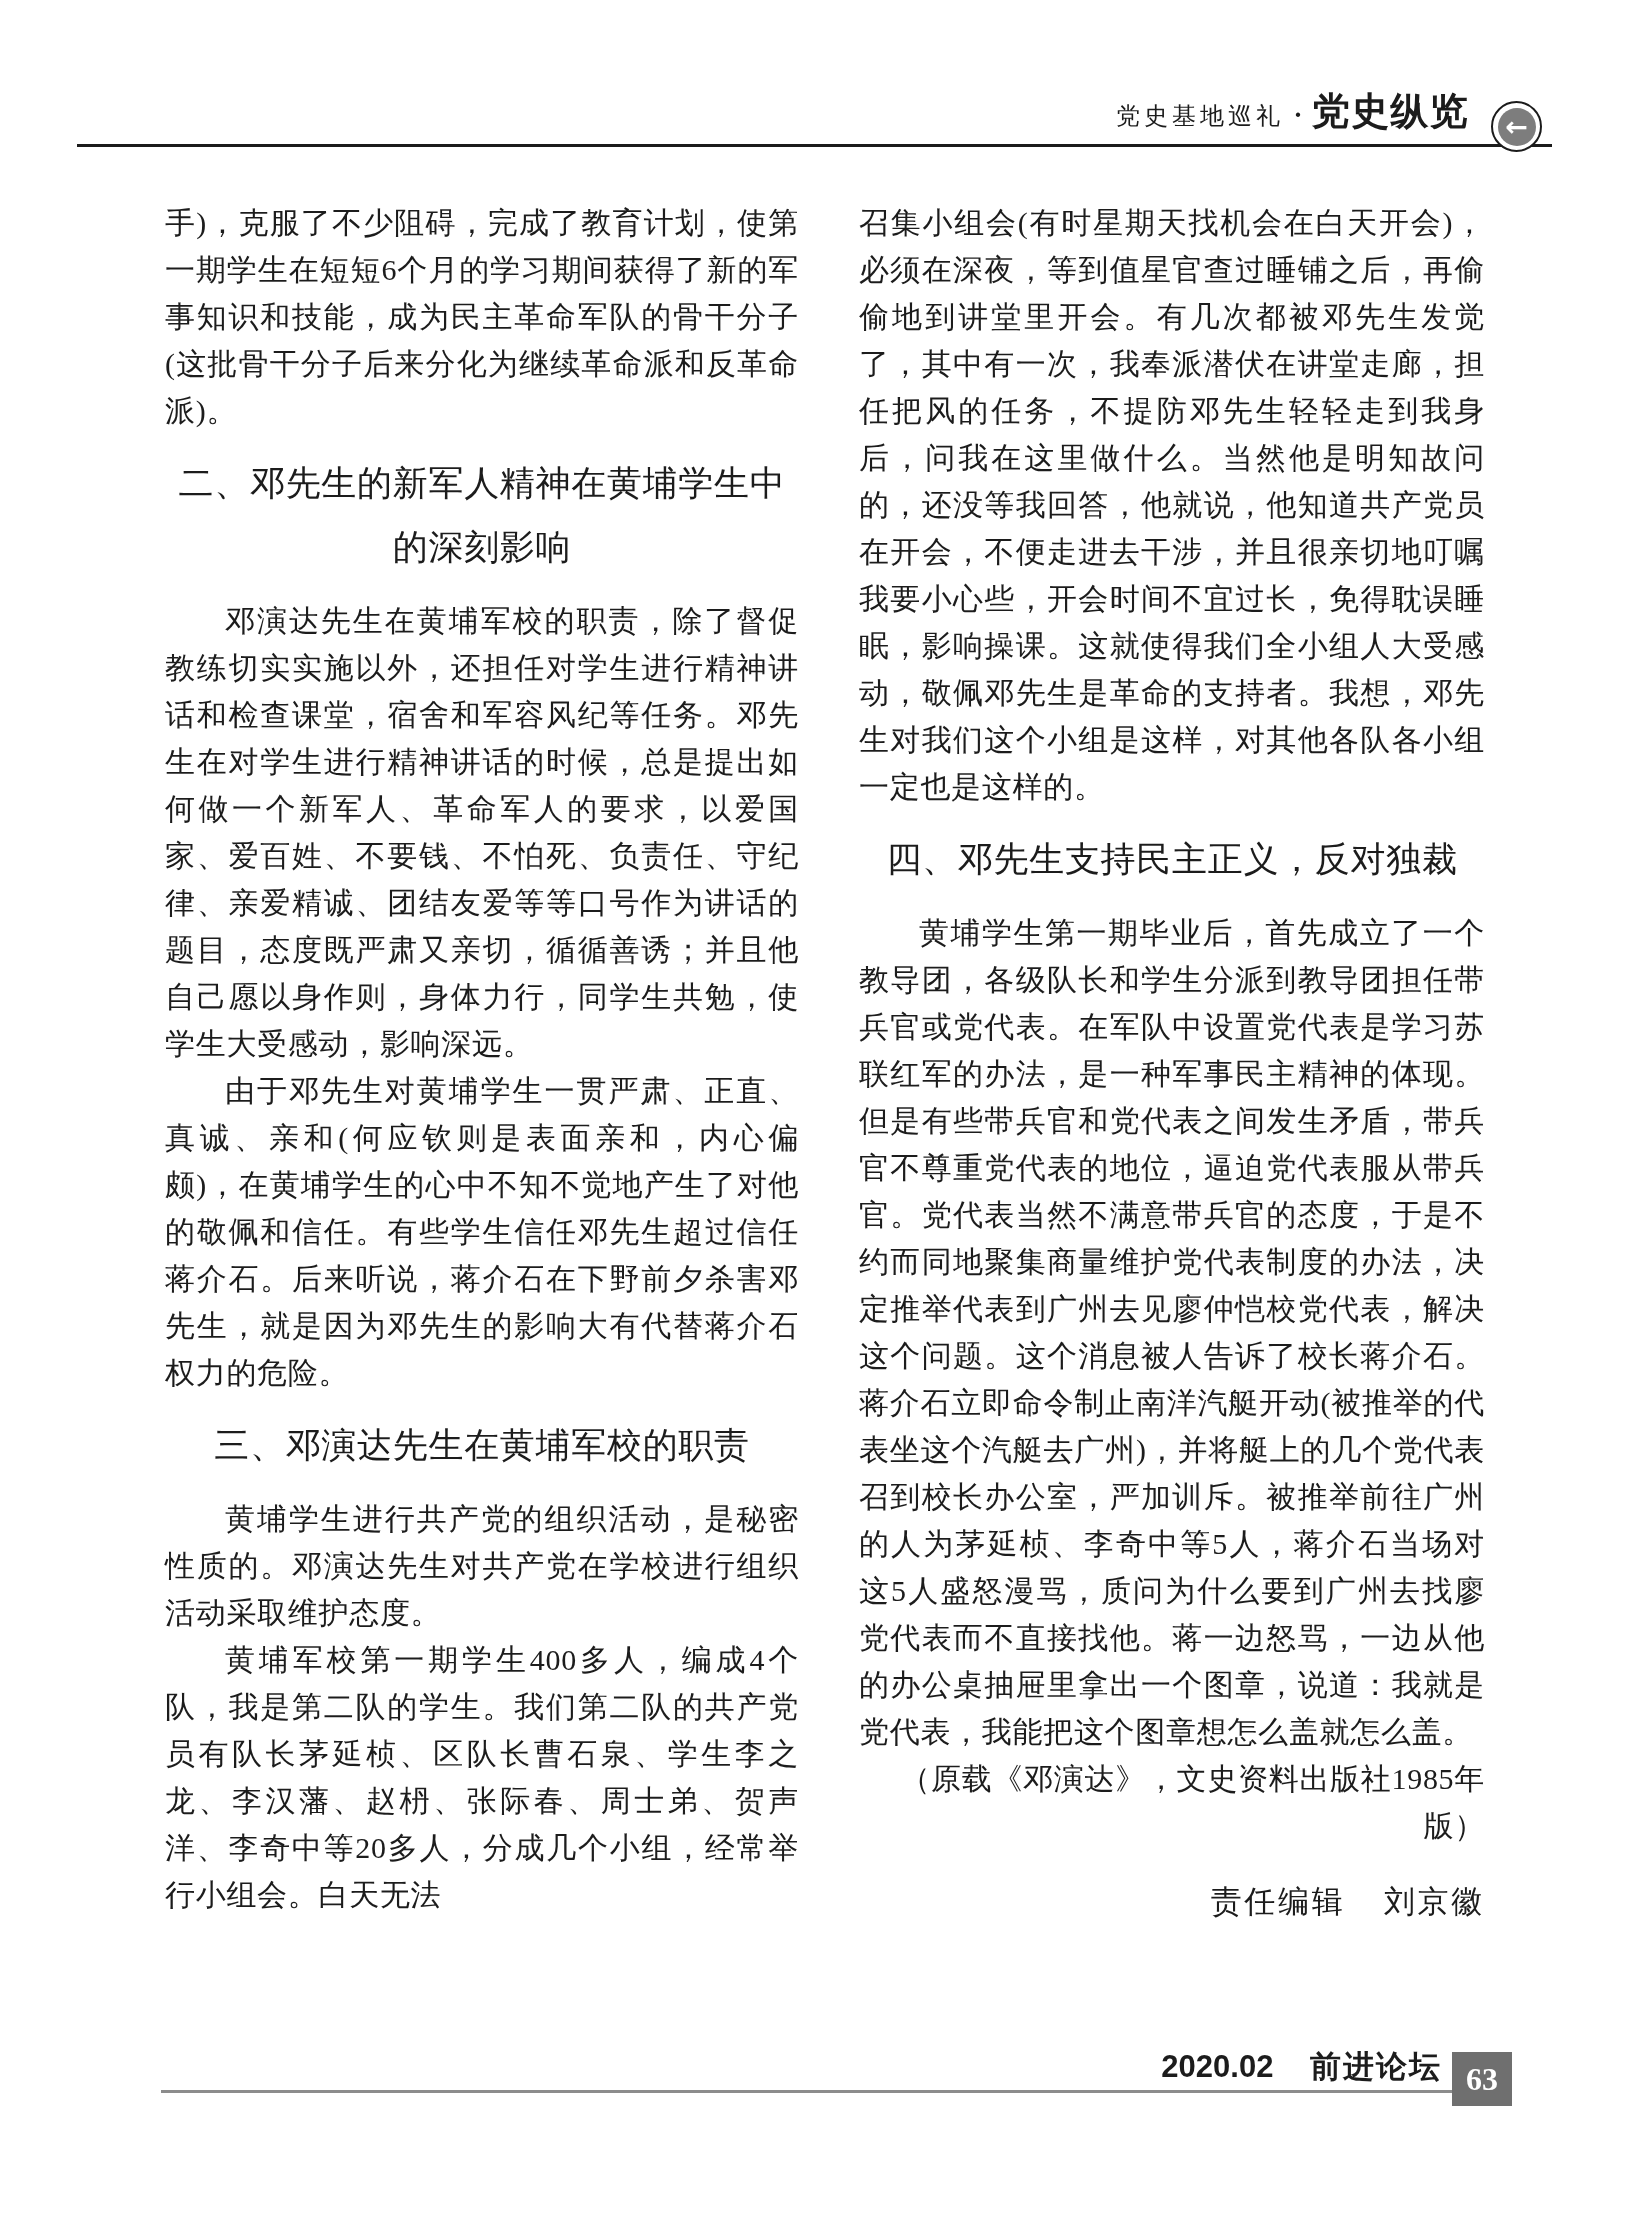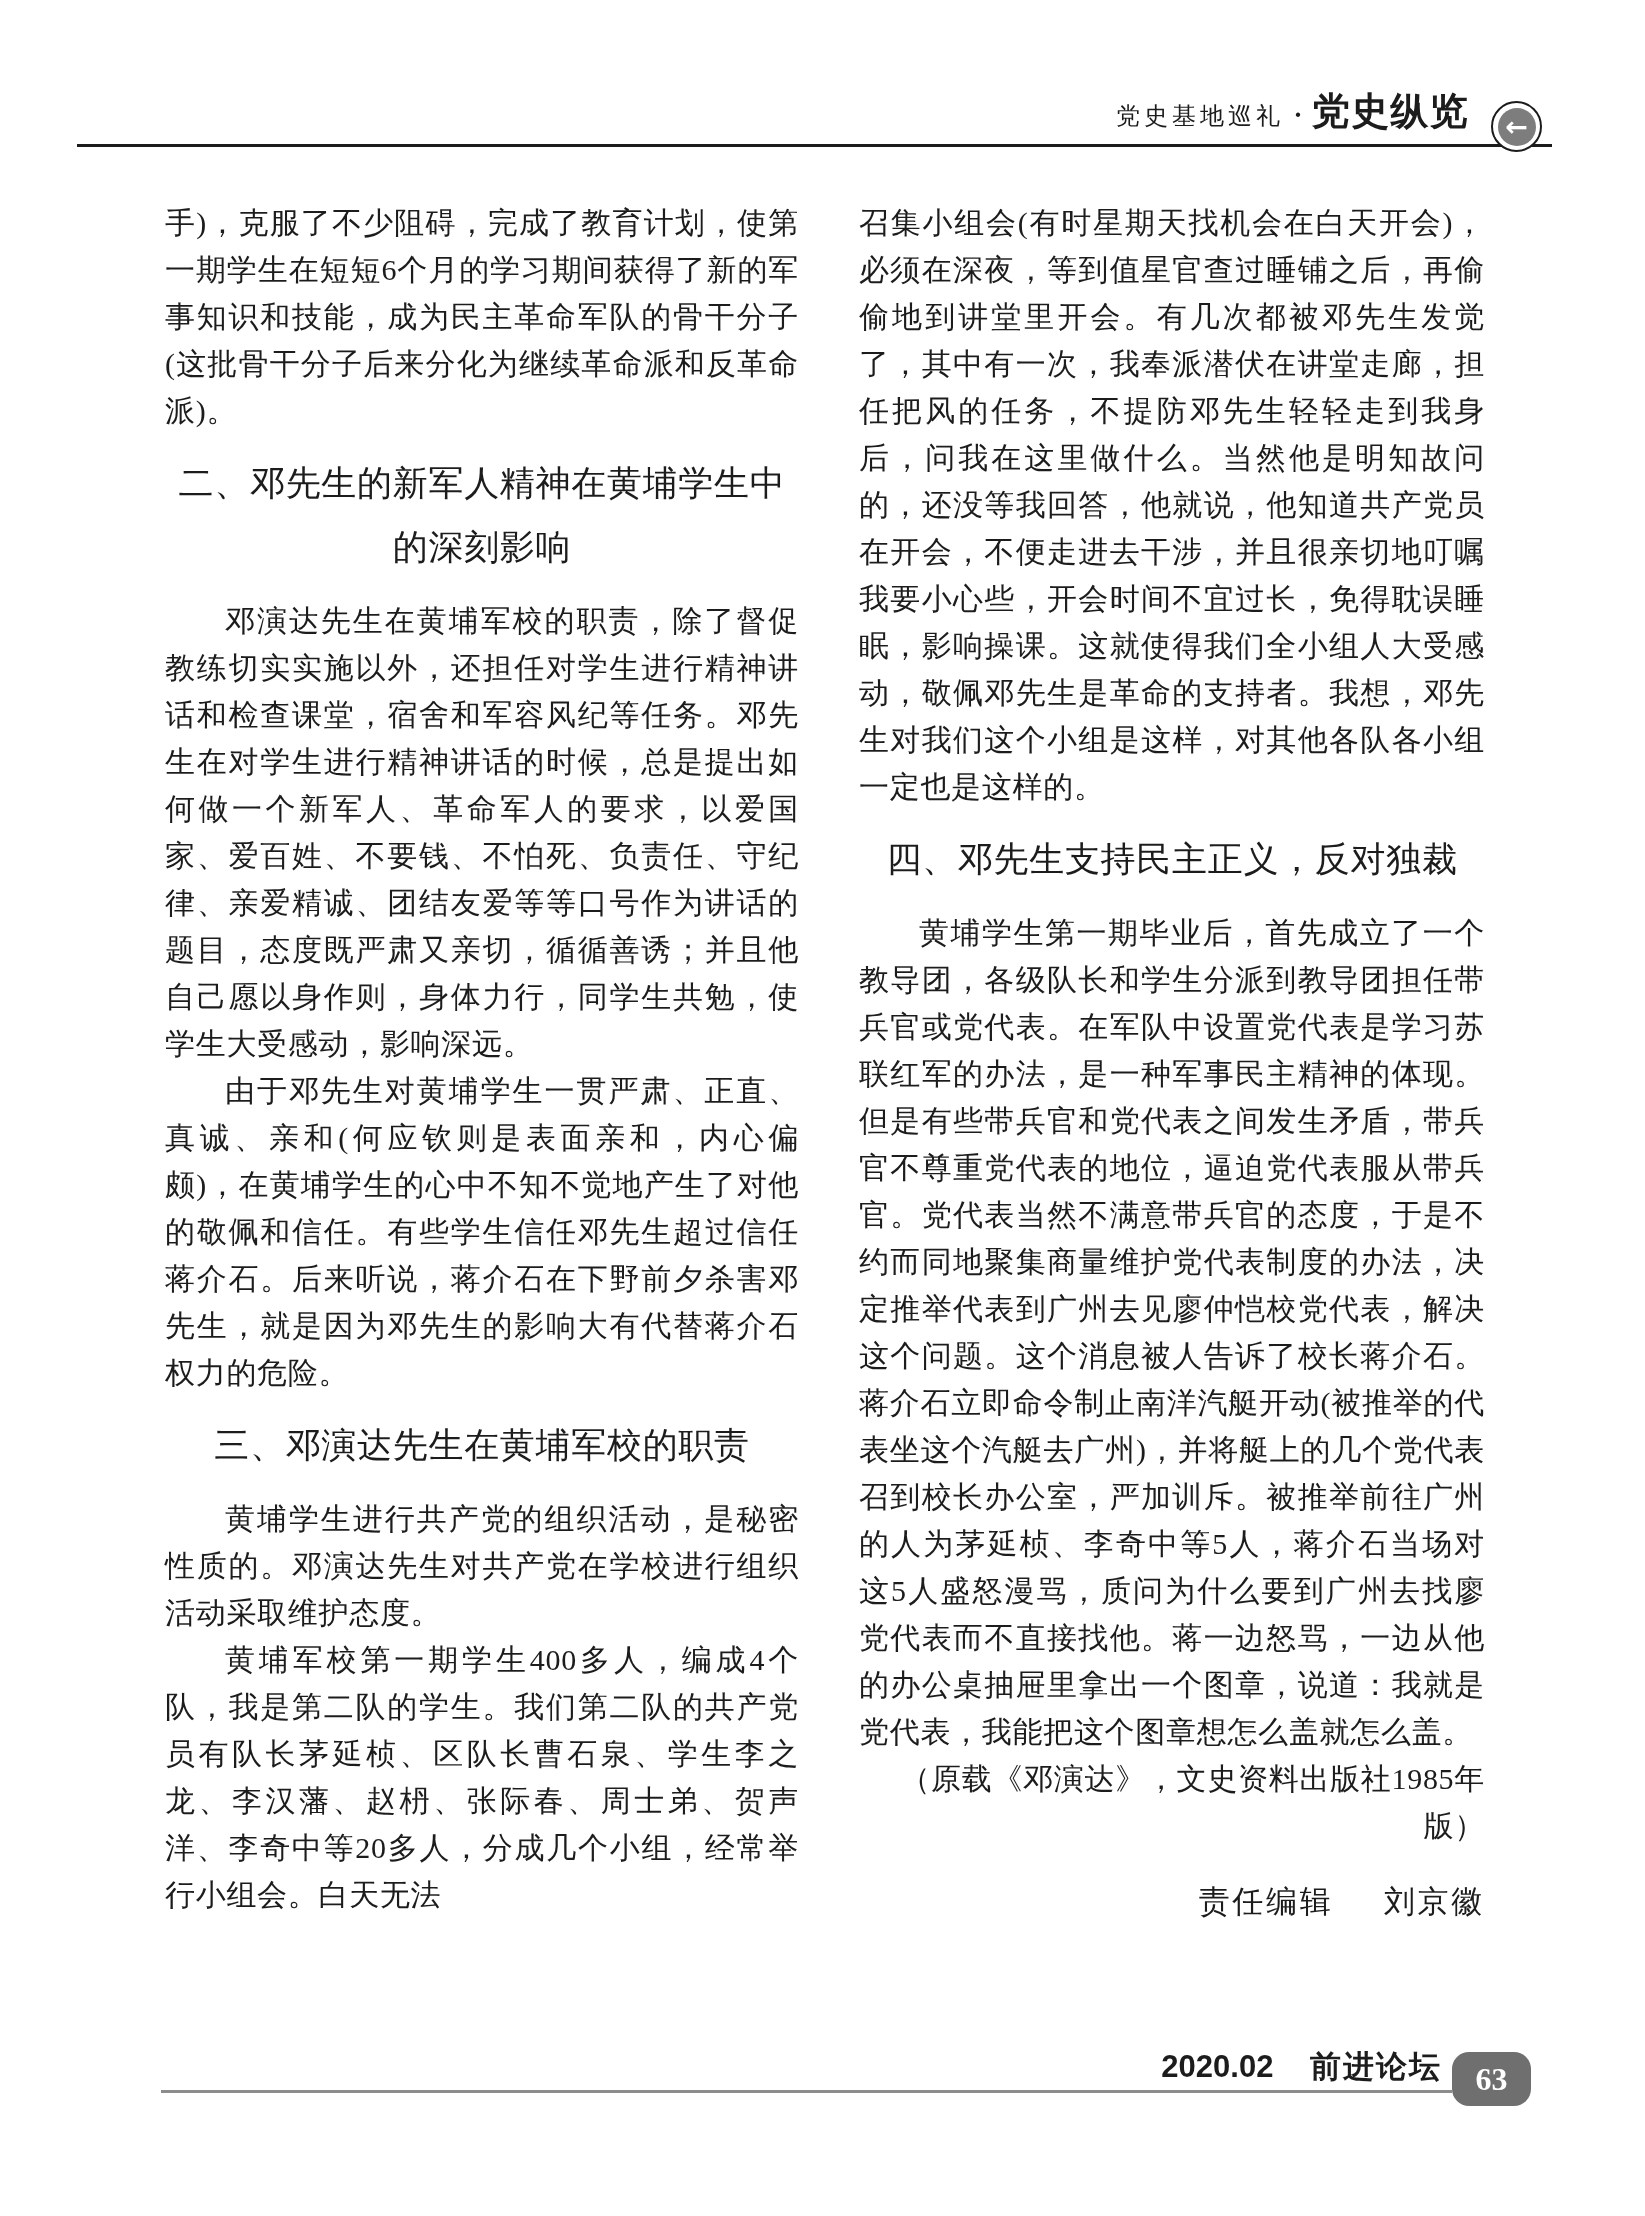--- a/index.html
+++ b/index.html
@@ -59,39 +59,38 @@
   }
   p.citation{
     margin:0;font-size:30px;line-height:47px;
     text-align:right;letter-spacing:0.7px;
   }
   p.editor{
     margin:31px 0 0 0;
     font-size:31px;line-height:44px;
     text-align:right;letter-spacing:2.7px;
   }
-  .editor-name{margin-left:40px;}
+  .editor-name{margin-left:28px;}
   
   .footer-rule{
     position:absolute;left:161px;top:2090px;
     width:1291px;height:3.4px;background:#8c8c8c;
   }
   .footer-meta{
     position:absolute;right:203px;top:2046px;
     font-family:Liberation Sans, sans-serif;
     font-weight:bold;font-size:31px;white-space:nowrap;
   }
   .footer-meta .journal{margin-left:28px;letter-spacing:2px;}
   .page-number-box{
     position:absolute;left:1452px;top:2052px;
-    width:79px;height:54px;background:#6f6f6f;
+    width:60px;height:54px;background:#6f6f6f;
     color:#ffffff;font-size:32px;font-weight:bold;
     display:flex;align-items:center;justify-content:center;
     font-family:"Liberation Serif",serif;
-    border-radius:17px;
   }
 </style>
 </head>
 <body>
 
 <div class="page">
 
   <div class="header-text">
     <span class="kicker">党史基地巡礼</span>
     <span class="header-dot">·</span>

